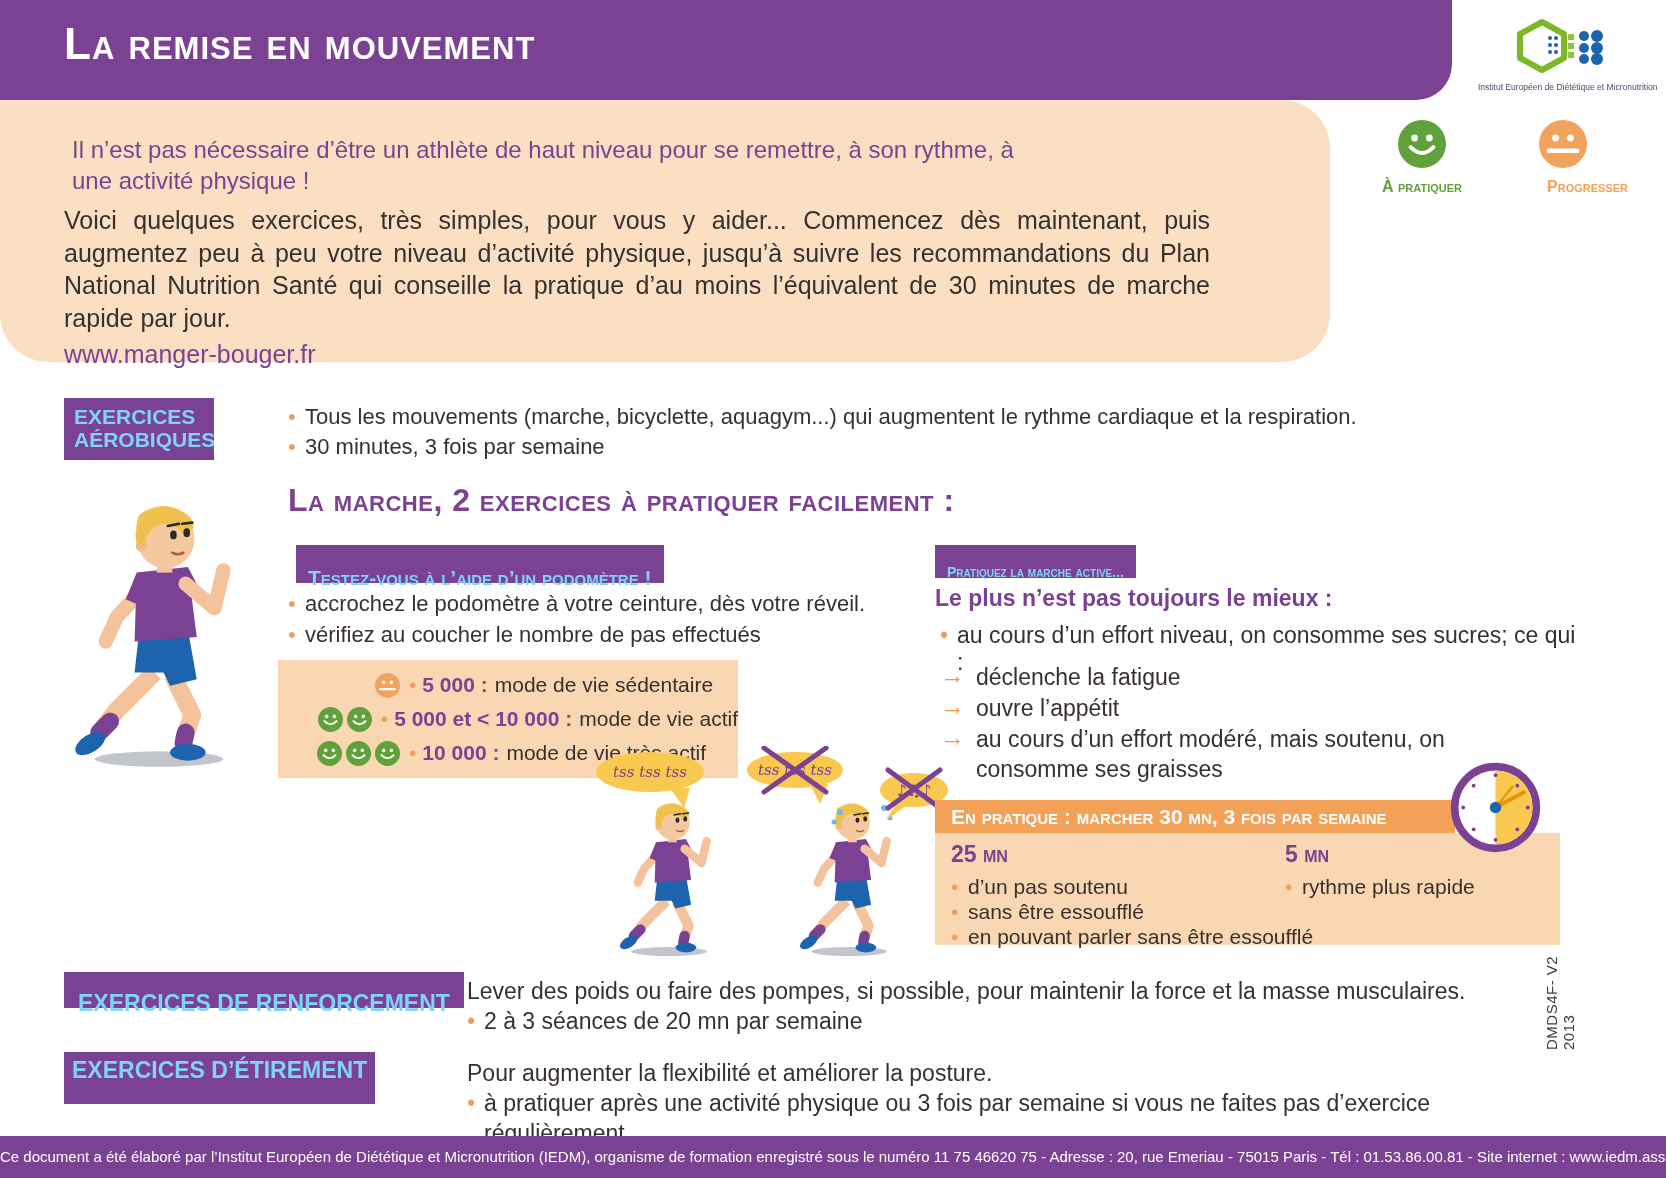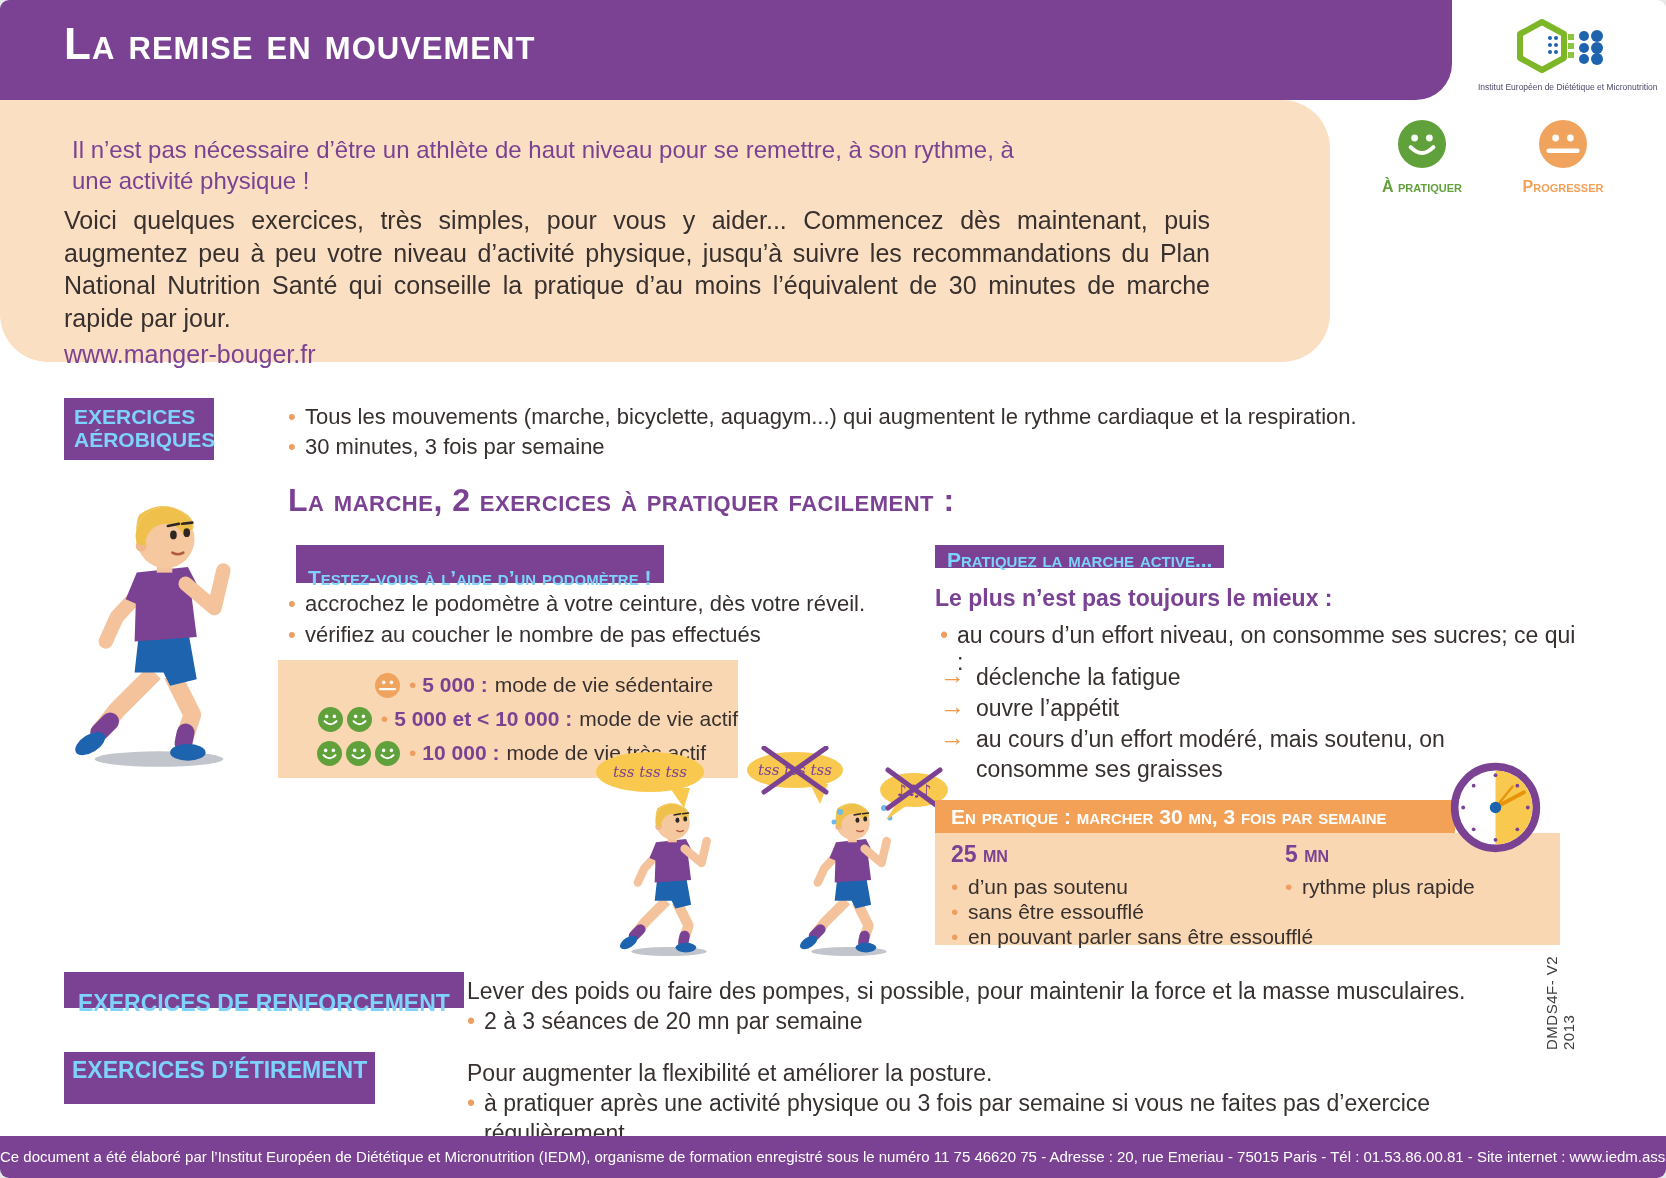--- a/index.html
+++ b/index.html
@@ -11,54 +11,54 @@
     --arrow:#F09A44;
     --green:#61A13B;
     --osmile:#F0A35C;
     --ink:#37302E;
     --blue:#1E63AE;
     --yellow:#F9C84F;
   }
   *{box-sizing:border-box;}
   html,body{margin:0;padding:0;background:#e8e8e8;}
   .page{position:relative;width:1666px;height:1178px;background:#ffffff;overflow:hidden;
-        font-family:"Liberation Sans",sans-serif;color:var(--ink);border-radius:9px;}
+        font-family:"Liberation Sans",sans-serif;color:var(--ink);}
 
   
   .hdr{position:absolute;left:0;top:0;width:1452px;height:100px;background:var(--purple);
        border-radius:0 0 36px 0;}
   .hdr-title{margin:0;padding:22px 0 0 64px;color:#fff;font-size:44px;font-weight:bold;
        font-variant:small-caps;letter-spacing:1px;line-height:1;}
 
   
   .logo{position:absolute;left:1478px;top:18px;width:178px;text-align:center;}
   .logo-caption{font-size:8.5px;color:#4a4a6a;margin-top:2px;white-space:nowrap;}
 
   
   .legend{position:absolute;top:120px;text-align:center;}
   .legend .lbl{font-variant:small-caps;font-weight:bold;font-size:16px;margin-top:6px;}
   #legend-practice{left:1362px;width:120px;}
   #legend-practice .lbl{color:var(--green);}
   #legend-progress{left:1498px;width:130px;}
-  #legend-progress .lbl{color:var(--orange);}
+  #legend-progress .lbl{color:var(--orange);text-align:right;}
 
   
   .intro{position:absolute;left:0;top:100px;width:1330px;height:262px;background:var(--peach);
          border-radius:0 48px 48px 48px;padding:26px 120px 0 64px;}
   .intro-lead{max-width:980px;color:var(--purple);font-weight:normal;font-size:24px;line-height:1.3;margin:8px;}
   .intro-body{color:var(--ink);font-size:25px;line-height:1.3;margin:4px 0 0 0;text-align:justify;}
   .intro-link{color:var(--purple);font-size:25px;margin-top:6px;}
 
   
   .tag{position:absolute;background:var(--purple);color:#7dd3fc;font-weight:bold;}
   .tag.sc{font-variant:small-caps;}
 
   #aerobic-tag{left:64px;top:398px;width:150px;height:62px;padding:7px 10px;font-size:21px;line-height:23px;}
   #pedo-tag{left:296px;top:545px;height:33px;padding:19px 12px;font-size:21px;line-height:27px;}
-  #active-tag{left:935px;top:545px;height:23px;padding:1px 12px;font-size:21px;line-height:27px;}
+  #active-tag{left:935px;top:545px;height:33px;padding:14px 12px;font-size:14px;line-height:27px;}
   #renf-tag{left:64px;top:972px;height:36px;padding:18px 14px;font-size:23px;line-height:26px;}
   #etir-tag{left:64px;top:1052px;height:52px;padding:5px 8px;font-size:23px;line-height:26px;}
 
   
   .li{position:relative;padding-left:17px;color:var(--ink);}
   .li::before{content:"\2022";position:absolute;left:0;top:0;color:var(--bullet);}
 
   #aerobic-bullets{position:absolute;left:288px;top:402px;font-size:22px;line-height:30px;width:1160px;}
 
   .walk-heading{position:absolute;left:288px;top:482px;margin:0;color:var(--purple);

